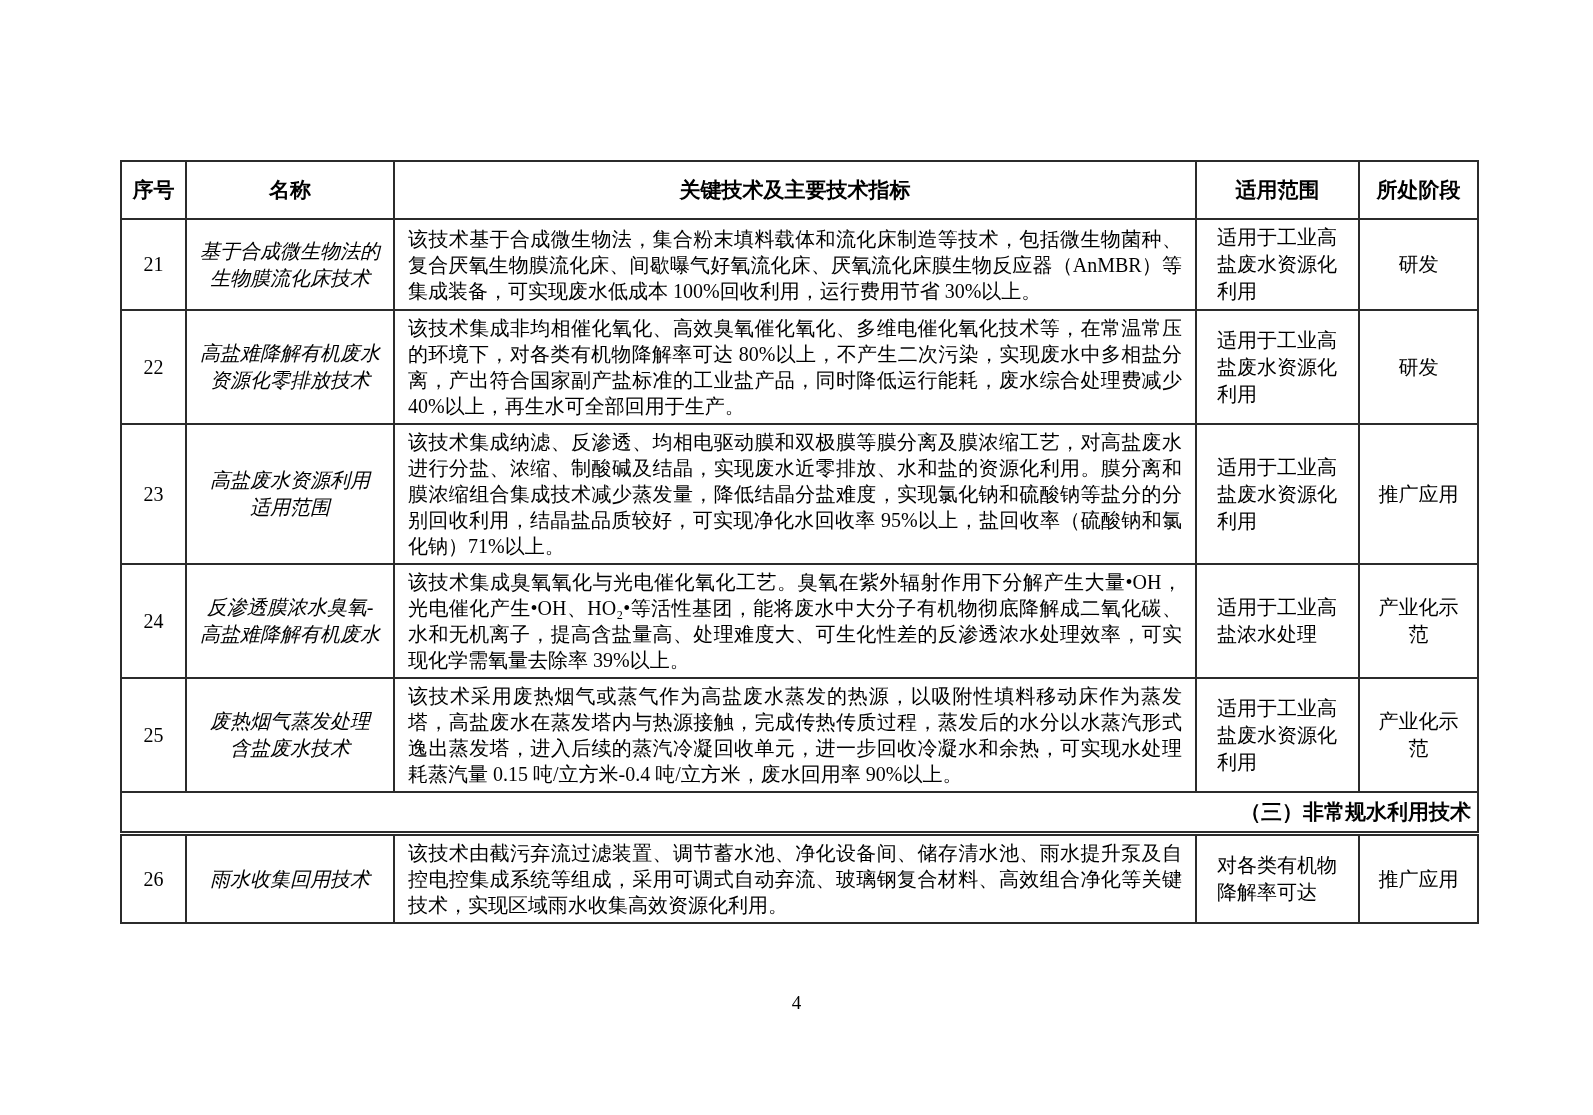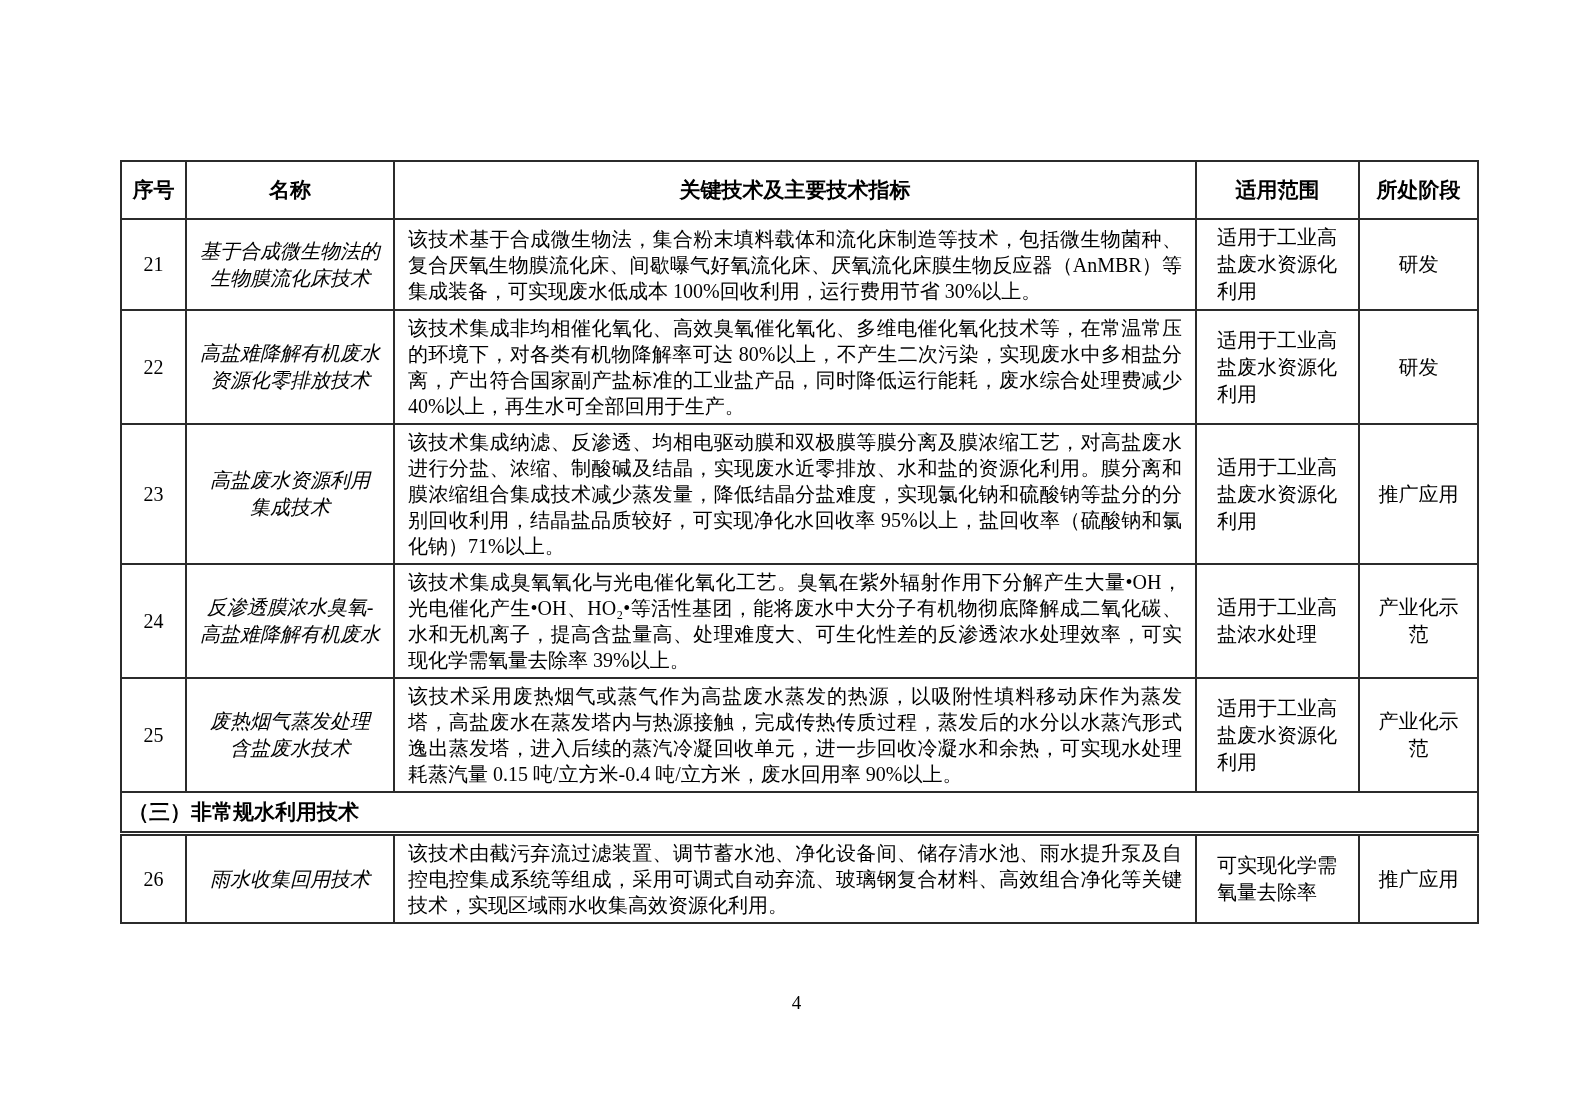--- a/index.html
+++ b/index.html
@@ -36,22 +36,22 @@
   }
   .tech-table td { font-size: 20px; }
   td.col-num   { text-align: center; padding: 2px 2px; margin-left: 19px; }
   td.col-name  { text-align: center; white-space: pre-line; line-height: 27px; padding: 4px 8px; font-style: italic; }
   td.col-desc  { text-align: justify; line-height: 26px; padding: 4px 13px; }
   td.col-scope { text-align: left; line-height: 27px; padding: 4px 20px; }
   td.col-stage { text-align: center; line-height: 27px; padding: 4px 15px; }
   tr.section-row td {
     font-weight: bold;
     font-size: 21px;
-    text-align: left;
-    padding: 5px 6px 5px 6px;
+    text-align: right;
+    padding: 5px 6px 5px 20px;
     height: 38px;
     border-bottom: 5px double #2b2b2b;
   }
   .page-number {
     position: absolute;
     top: 992px;
     left: 0;
     width: 100%;
     text-align: center;
     font-size: 19px;
@@ -94,21 +94,21 @@
     <td class="col-name">高盐难降解有机废水
 资源化零排放技术</td>
     <td class="col-desc">该技术集成非均相催化氧化、高效臭氧催化氧化、多维电催化氧化技术等，在常温常压的环境下，对各类有机物降解率可达 80%以上，不产生二次污染，实现废水中多相盐分离，产出符合国家副产盐标准的工业盐产品，同时降低运行能耗，废水综合处理费减少 40%以上，再生水可全部回用于生产。</td>
     <td class="col-scope">适用于工业高盐废水资源化利用</td>
     <td class="col-stage">研发</td>
   </tr>
 
   <tr>
     <td class="col-num">23</td>
     <td class="col-name">高盐废水资源利用
-集成技术</td>
+适用范围</td>
     <td class="col-desc">该技术集成纳滤、反渗透、均相电驱动膜和双极膜等膜分离及膜浓缩工艺，对高盐废水进行分盐、浓缩、制酸碱及结晶，实现废水近零排放、水和盐的资源化利用。膜分离和膜浓缩组合集成技术减少蒸发量，降低结晶分盐难度，实现氯化钠和硫酸钠等盐分的分别回收利用，结晶盐品质较好，可实现净化水回收率 95%以上，盐回收率（硫酸钠和氯化钠）71%以上。</td>
     <td class="col-scope">适用于工业高盐废水资源化利用</td>
     <td class="col-stage">推广应用</td>
   </tr>
 
   <tr>
     <td class="col-num">24</td>
     <td class="col-name">反渗透膜浓水臭氧-
 高盐难降解有机废水</td>
     <td class="col-desc">该技术集成臭氧氧化与光电催化氧化工艺。臭氧在紫外辐射作用下分解产生大量•OH，光电催化产生•OH、HO₂•等活性基团，能将废水中大分子有机物彻底降解成二氧化碳、水和无机离子，提高含盐量高、处理难度大、可生化性差的反渗透浓水处理效率，可实现化学需氧量去除率 39%以上。</td>
@@ -126,21 +126,21 @@
   </tr>
 
   <tr class="section-row">
     <td colspan="5">（三）非常规水利用技术</td>
   </tr>
 
   <tr>
     <td class="col-num">26</td>
     <td class="col-name">雨水收集回用技术</td>
     <td class="col-desc">该技术由截污弃流过滤装置、调节蓄水池、净化设备间、储存清水池、雨水提升泵及自控电控集成系统等组成，采用可调式自动弃流、玻璃钢复合材料、高效组合净化等关键技术，实现区域雨水收集高效资源化利用。</td>
-    <td class="col-scope">可实现化学需氧量去除率</td>
+    <td class="col-scope">对各类有机物降解率可达</td>
     <td class="col-stage">推广应用</td>
   </tr>
 </tbody>
   </table>
 
   <div class="page-number">4</div>
 
 </div>
 
 </body></html>

